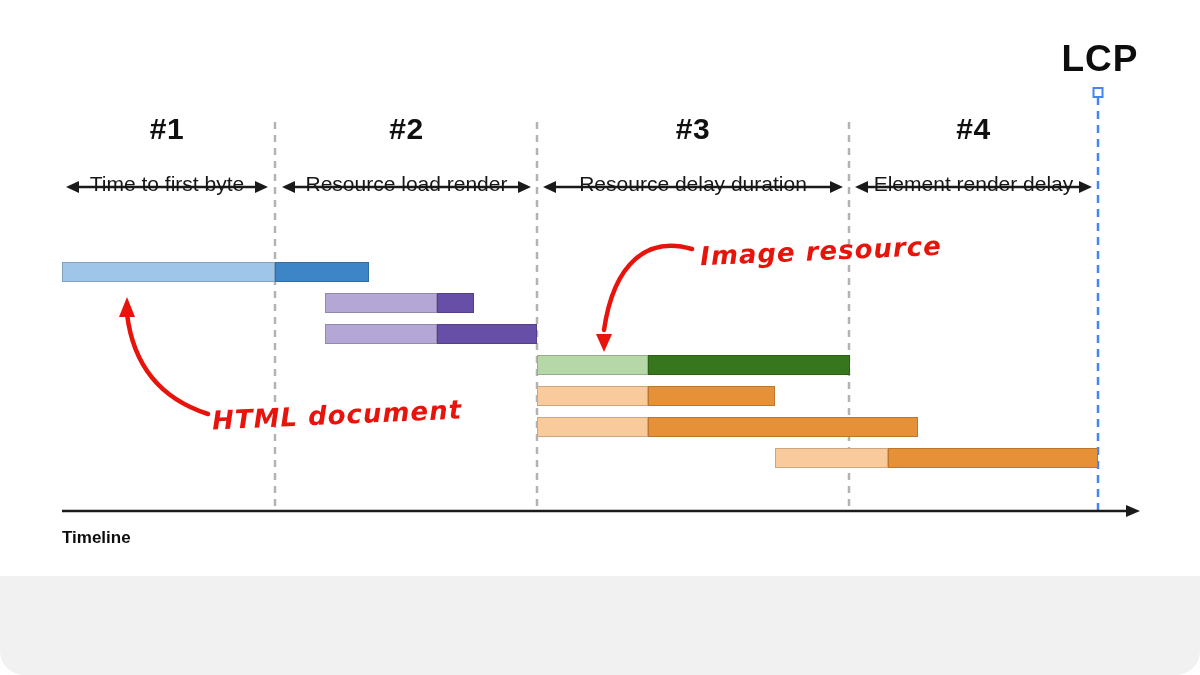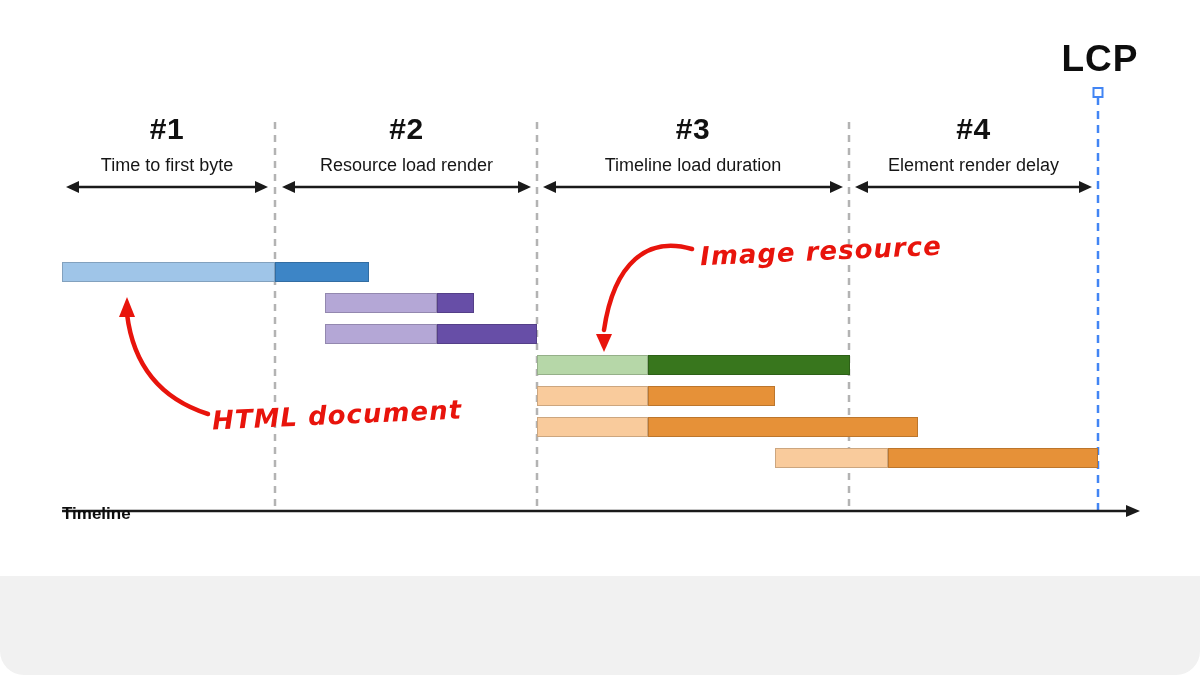--- a/index.html
+++ b/index.html
@@ -6,32 +6,32 @@
   .canvas{
     position:relative;width:1200px;height:675px;background:#ffffff;
     font-family:"Liberation Sans",sans-serif;overflow:hidden;border-radius:24px;
   }
   svg.overlay{position:absolute;left:0;top:0;width:1200px;height:675px;}
   .phase{
     position:absolute;top:112px;transform:translateX(-50%);
     text-align:center;color:#111;white-space:nowrap;
   }
   .phase .num{font-size:30px;font-weight:700;line-height:1.15;letter-spacing:.5px;}
-  .phase .sub{font-size:18px;font-weight:400;margin-top:8px;color:#161616;}
+  .phase .sub{font-size:21px;font-weight:400;margin-top:25px;color:#161616;}
   .lcp-label{
     position:absolute;top:38px;transform:translateX(-50%);
     font-size:37px;font-weight:700;color:#0d0d0d;letter-spacing:1px;white-space:nowrap;
   }
   .bar{position:absolute;height:20px;box-sizing:border-box;}
   .seg{position:absolute;top:0;height:100%;box-sizing:border-box;border:1px solid rgba(0,0,0,0.18);}
   .annotation{
     position:absolute;font-family:"DejaVu Sans",sans-serif;font-style:italic;font-weight:600;
     font-size:26px;letter-spacing:1px;white-space:nowrap;transform:rotate(-2.5deg);
   }
-  .timeline-label{position:absolute;left:62px;top:504px;font-size:17px;font-weight:700;color:#0d0d0d;}
+  .timeline-label{position:absolute;left:62px;top:528px;font-size:17px;font-weight:700;color:#0d0d0d;}
   .legend-band{position:absolute;left:0;top:576px;width:1200px;height:99px;}
 </style>
 </head>
 <body>
 
 <div class="canvas">
 
   <svg class="overlay" id="overlay">
       <line x1="275" y1="122" x2="275" y2="511" stroke="#b3b3b3" stroke-width="2.5" stroke-dasharray="7 6"></line>
       <line x1="537" y1="122" x2="537" y2="511" stroke="#b3b3b3" stroke-width="2.5" stroke-dasharray="7 6"></line>
@@ -63,21 +63,21 @@
   <div class="phase" id="phase-0" style="left: 167px;">
     <div class="num">#1</div>
     <div class="sub">Time to first byte</div>
   </div>
   <div class="phase" id="phase-1" style="left: 406.5px;">
     <div class="num">#2</div>
     <div class="sub">Resource load render</div>
   </div>
   <div class="phase" id="phase-2" style="left: 693px;">
     <div class="num">#3</div>
-    <div class="sub">Timeline load duration</div>
+    <div class="sub">Resource delay duration</div>
   </div>
   <div class="phase" id="phase-3" style="left: 973.5px;">
     <div class="num">#4</div>
     <div class="sub">Element render delay</div>
   </div>
 
   <div id="bars">
       <div class="bar" style="top: 262px; left: 62px; width: 307px;">
         <div class="seg" style="left: 0px; width: 213px; background: rgb(159, 197, 232);"></div>
         <div class="seg" style="left: 213px; width: 94px; background: rgb(61, 133, 198);"></div>

